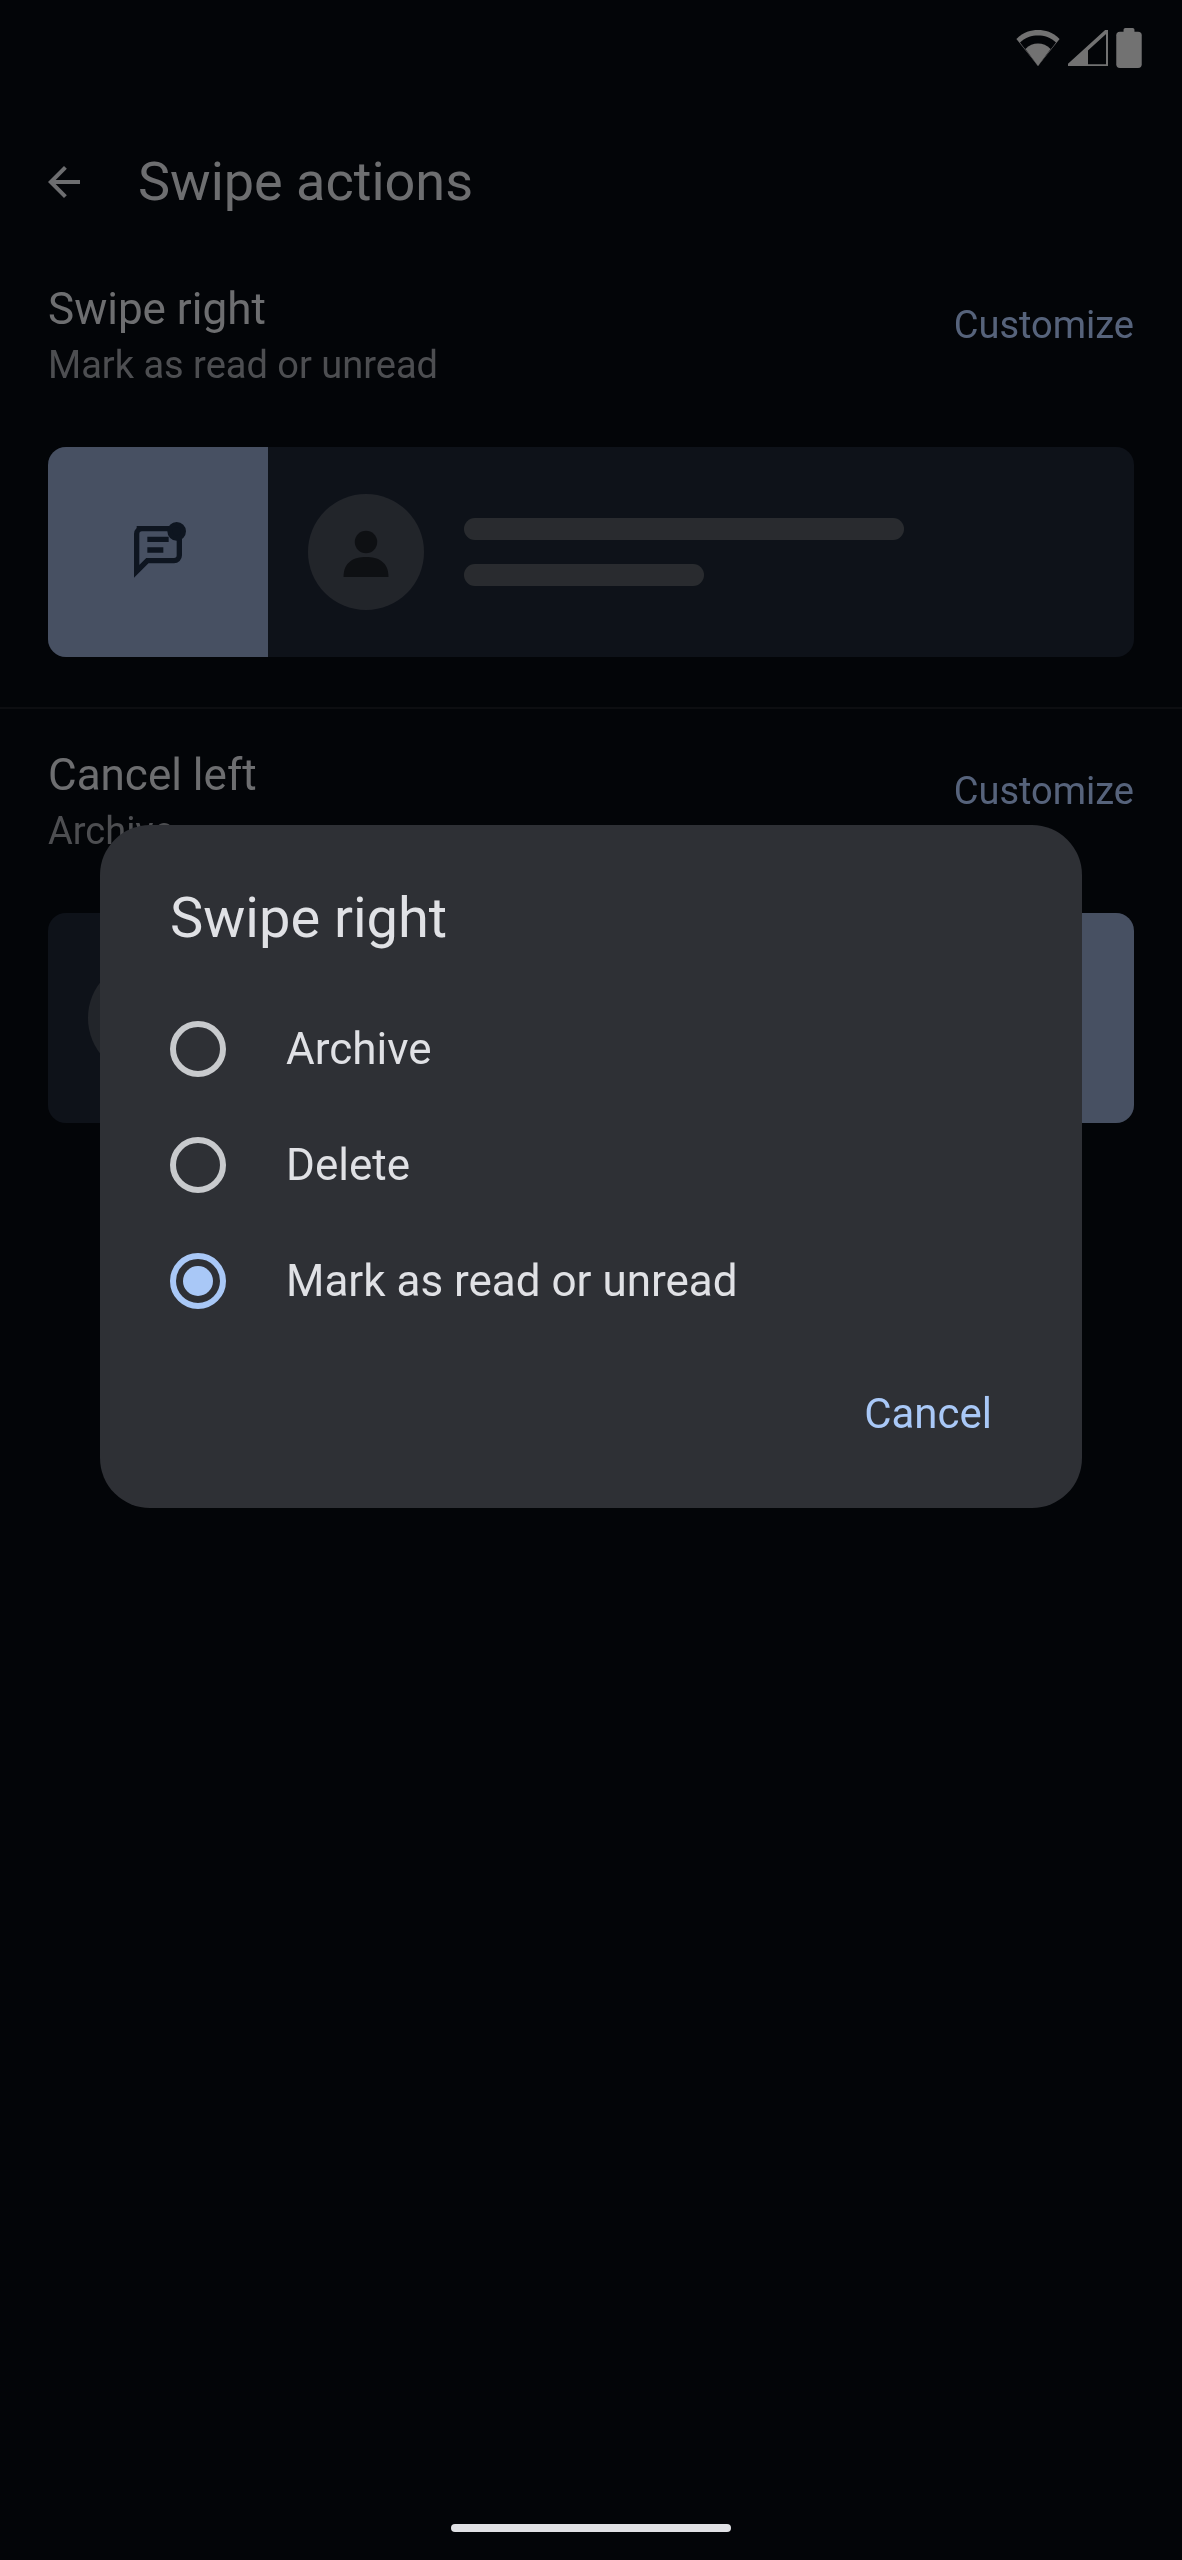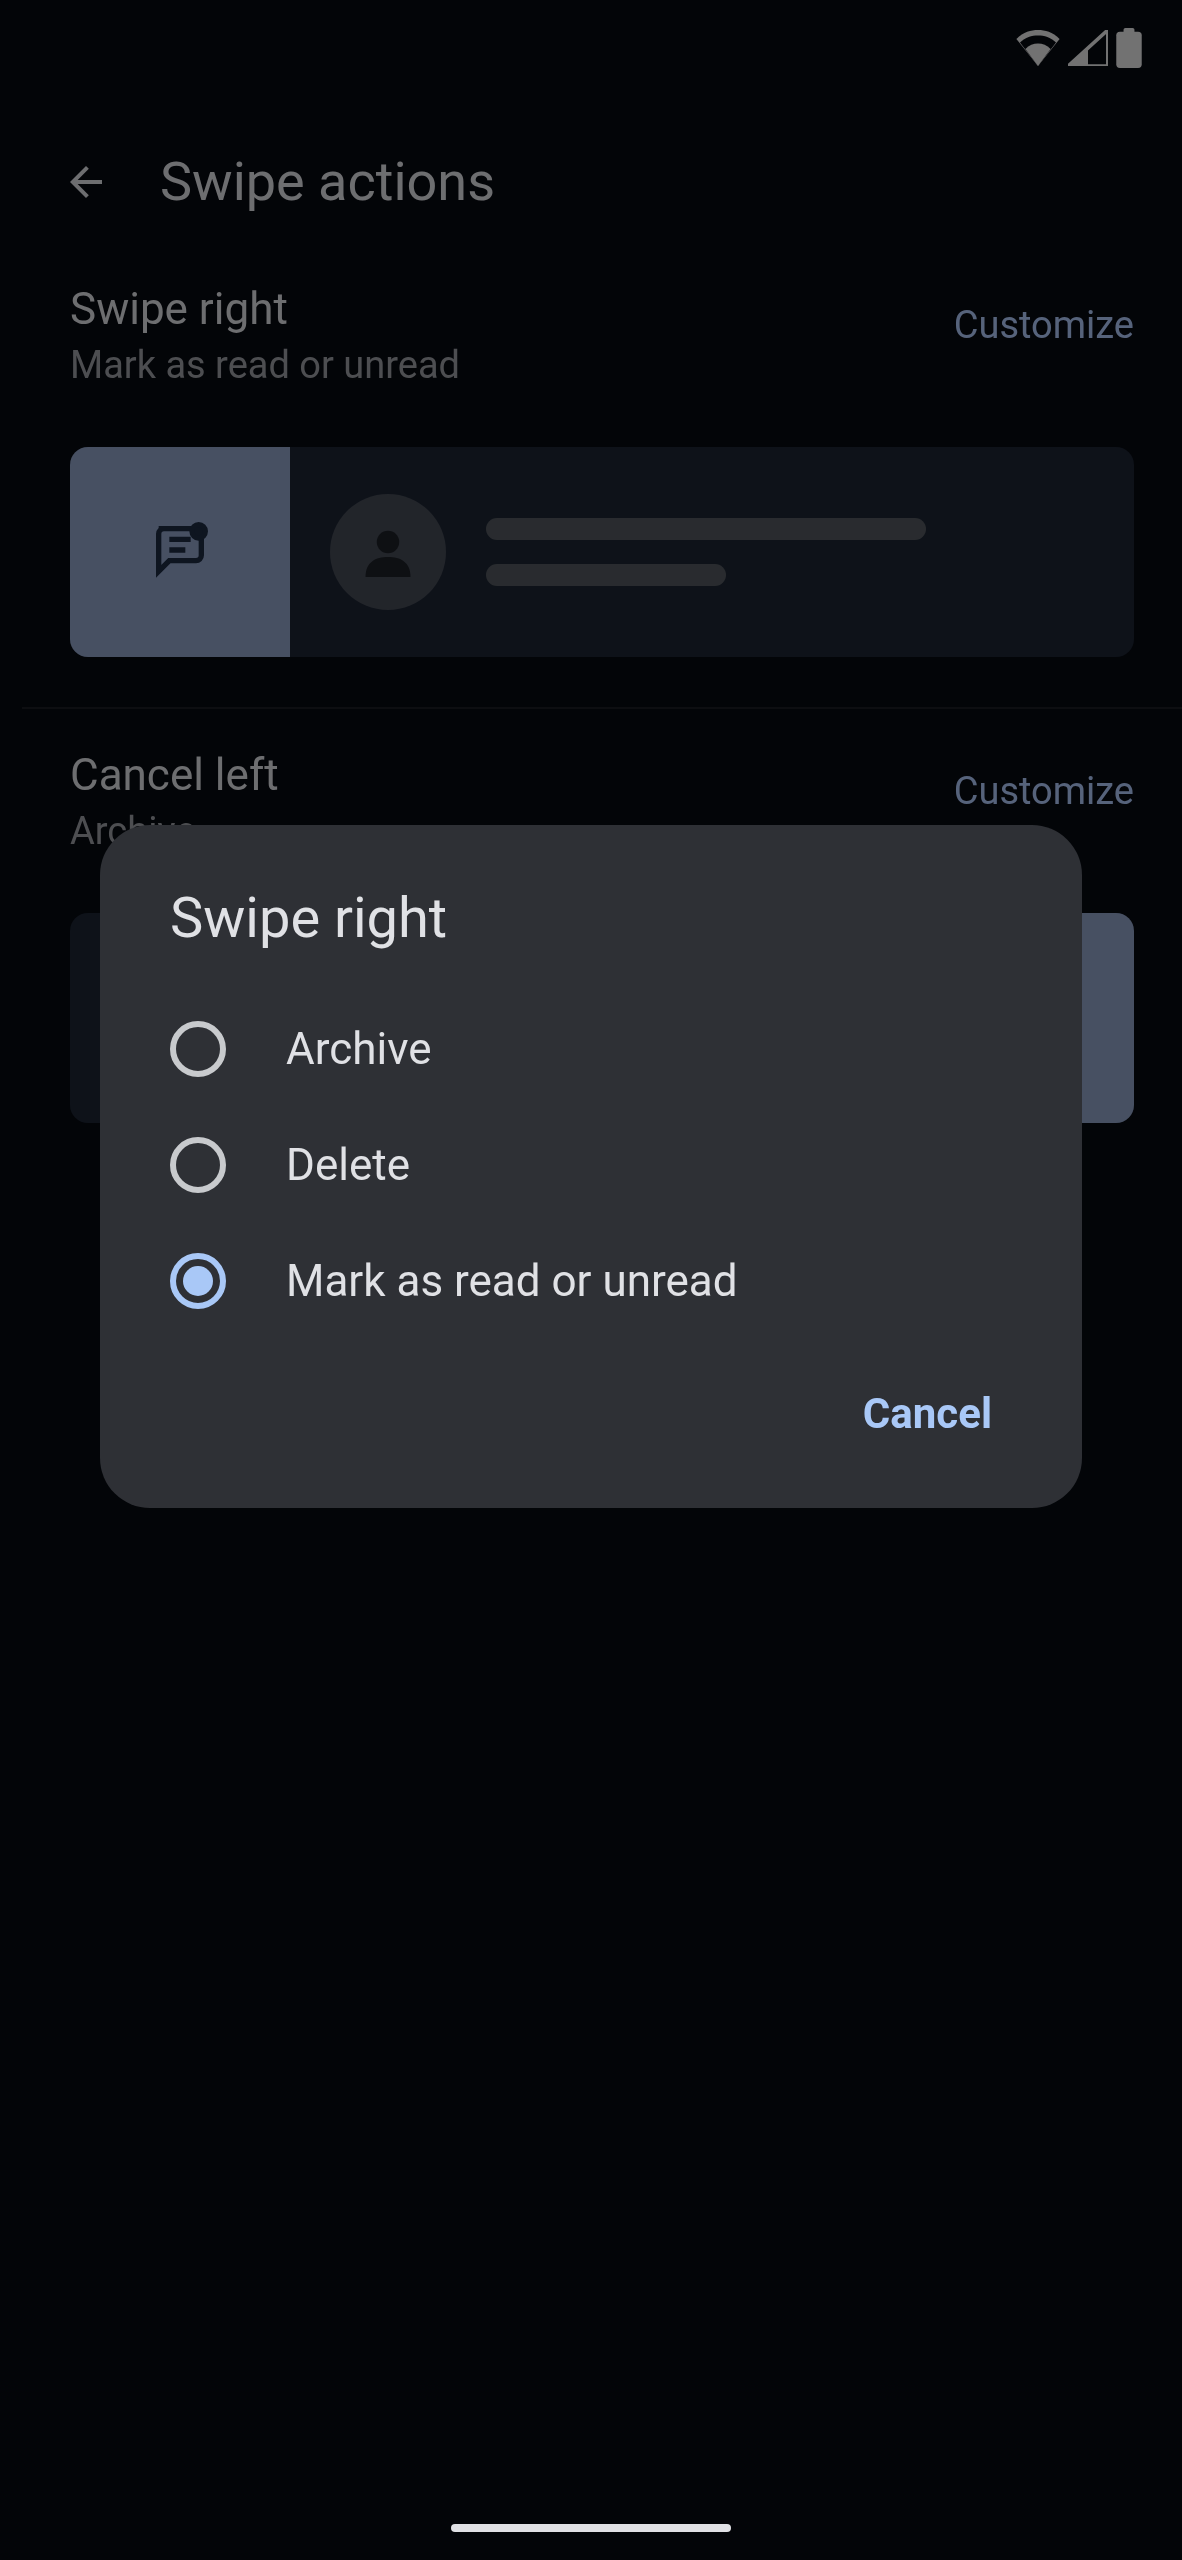--- a/index.html
+++ b/index.html
@@ -38,21 +38,20 @@
     }
     
     
     .main-content {
       position: absolute;
       top: 0;
       left: 0;
       right: 0;
       bottom: 0;
       padding-top: 120px;
-      margin-left: 22px;
     }
     
     .app-bar {
       display: flex;
       align-items: center;
       padding: 30px 40px;
       gap: 50px;
     }
     
     .back-arrow {
@@ -228,21 +227,20 @@
       padding: 40px 70px 20px 70px;
     }
     
     .cancel-btn {
       font-size: 42px;
       color: #a9c8f7;
       background: none;
       border: none;
       cursor: pointer;
       padding: 10px 20px;
-      font-weight: bold;
     }
     
     
     .nav-handle {
       position: absolute;
       bottom: 28px;
       left: 50%;
       transform: translateX(-50%);
       width: 280px;
       height: 8px;

